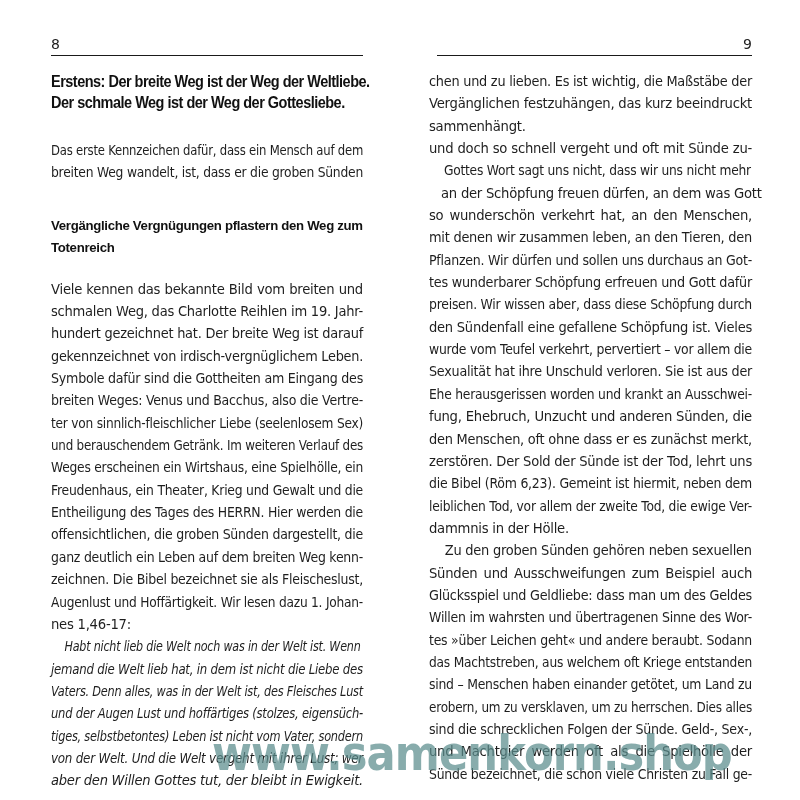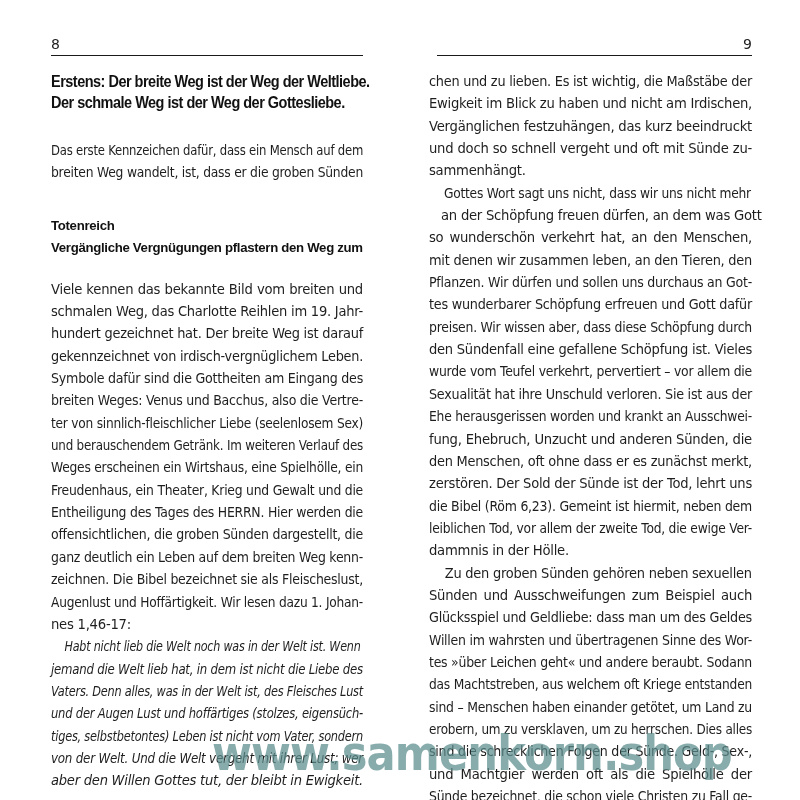--- a/index.html
+++ b/index.html
@@ -126,22 +126,22 @@
       <span class="t-line">Erstens: Der breite Weg ist der Weg der Weltliebe.</span>
       <span class="t-line">Der schmale Weg ist der Weg der Gottesliebe.</span>
     </h1>
 
     <div class="intro">
       <span class="line" style="white-space: nowrap; letter-spacing: -0.25px; display: block; transform: scaleX(0.8837); transform-origin: left center; width: 353.078px;">Das erste Kennzeichen dafür, dass ein Mensch auf dem</span>
       <span class="line" style="white-space: nowrap; letter-spacing: -0.25px; display: block; transform: scaleX(0.9361); transform-origin: left center; width: 333.312px;">breiten Weg wandelt, ist, dass er die groben Sünden</span>
     </div>
 
     <h2 class="subheading">
+      <span class="s-line">Vergängliche Vergnügungen pflastern den Weg zum</span>
       <span class="s-line">Totenreich</span>
-      <span class="s-line">Vergängliche Vergnügungen pflastern den Weg zum</span>
     </h2>
 
     <div class="body-block">
       <span class="line" style="white-space: nowrap;">Viele kennen das bekannte Bild vom breiten und</span>
       <span class="line" style="white-space: nowrap; letter-spacing: -0.25px; display: block; transform: scaleX(0.9923); transform-origin: left center; width: 314.406px;">schmalen Weg, das Charlotte Reihlen im 19. Jahr-</span>
       <span class="line" style="white-space: nowrap; letter-spacing: -0.25px; display: block; transform: scaleX(0.9837); transform-origin: left center; width: 317.156px;">hundert gezeichnet hat. Der breite Weg ist darauf</span>
       <span class="line" style="white-space: nowrap; letter-spacing: -0.25px; display: block; transform: scaleX(0.975); transform-origin: left center; width: 319.984px;">gekennzeichnet von irdisch-vergnüglichem Leben.</span>
       <span class="line" style="white-space: nowrap; letter-spacing: -0.25px; display: block; transform: scaleX(0.9597); transform-origin: left center; width: 325.094px;">Symbole dafür sind die Gottheiten am Eingang des</span>
       <span class="line" style="white-space: nowrap; letter-spacing: -0.25px; display: block; transform: scaleX(0.9521); transform-origin: left center; width: 327.688px;">breiten Weges: Venus und Bacchus, also die Vertre-</span>
       <span class="line" style="white-space: nowrap; letter-spacing: -0.25px; display: block; transform: scaleX(0.9254); transform-origin: left center; width: 337.141px;">ter von sinnlich-fleischlicher Liebe (seelenlosem Sex)</span>
@@ -169,24 +169,23 @@
   </div>
 </div>
 
 <div class="page page-right">
   <div class="page-number">9</div>
   <div class="rule"></div>
 
   <div class="content">
     <div class="para">
       <span class="line" style="white-space: nowrap; letter-spacing: -0.25px; display: block; transform: scaleX(0.9774); transform-origin: left center; width: 330.453px;">chen und zu lieben. Es ist wichtig, die Maßstäbe der</span>
-      <span class="line" style="white-space: nowrap; letter-spacing: -0.25px; display: block; transform: scaleX(0.9978); transform-origin: left center; width: 323.719px;">Ewigkeit im Blick zu haben und nicht am Irdischen,</span>
       <span class="line" style="white-space: nowrap;">Vergänglichen festzuhängen, das kurz beeindruckt</span>
+      <span class="line last" style="white-space: nowrap;">sammenhängt.</span>
       <span class="line" style="white-space: nowrap;">und doch so schnell vergeht und oft mit Sünde zu-</span>
-      <span class="line last" style="white-space: nowrap;">sammenhängt.</span>
     </div>
 
     <div class="para">
       <span class="line indent" style="white-space: nowrap; letter-spacing: -0.25px; display: block; transform: scaleX(0.9309); transform-origin: left center; width: 329.797px;">Gottes Wort sagt uns nicht, dass wir uns nicht mehr</span>
       <span class="line" style="white-space: nowrap; margin-left: 12px;">an der Schöpfung freuen dürfen, an dem was Gott</span>
       <span class="line" style="white-space: nowrap;">so wunderschön verkehrt hat, an den Menschen,</span>
       <span class="line" style="white-space: nowrap; letter-spacing: -0.25px; display: block; transform: scaleX(0.9819); transform-origin: left center; width: 328.969px;">mit denen wir zusammen leben, an den Tieren, den</span>
       <span class="line" style="white-space: nowrap; letter-spacing: -0.25px; display: block; transform: scaleX(0.9534); transform-origin: left center; width: 338.781px;">Pflanzen. Wir dürfen und sollen uns durchaus an Got-</span>
       <span class="line" style="white-space: nowrap; letter-spacing: -0.25px; display: block; transform: scaleX(0.9712); transform-origin: left center; width: 332.578px;">tes wunderbarer Schöpfung erfreuen und Gott dafür</span>
       <span class="line" style="white-space: nowrap; letter-spacing: -0.25px; display: block; transform: scaleX(0.9423); transform-origin: left center; width: 342.781px;">preisen. Wir wissen aber, dass diese Schöpfung durch</span>

